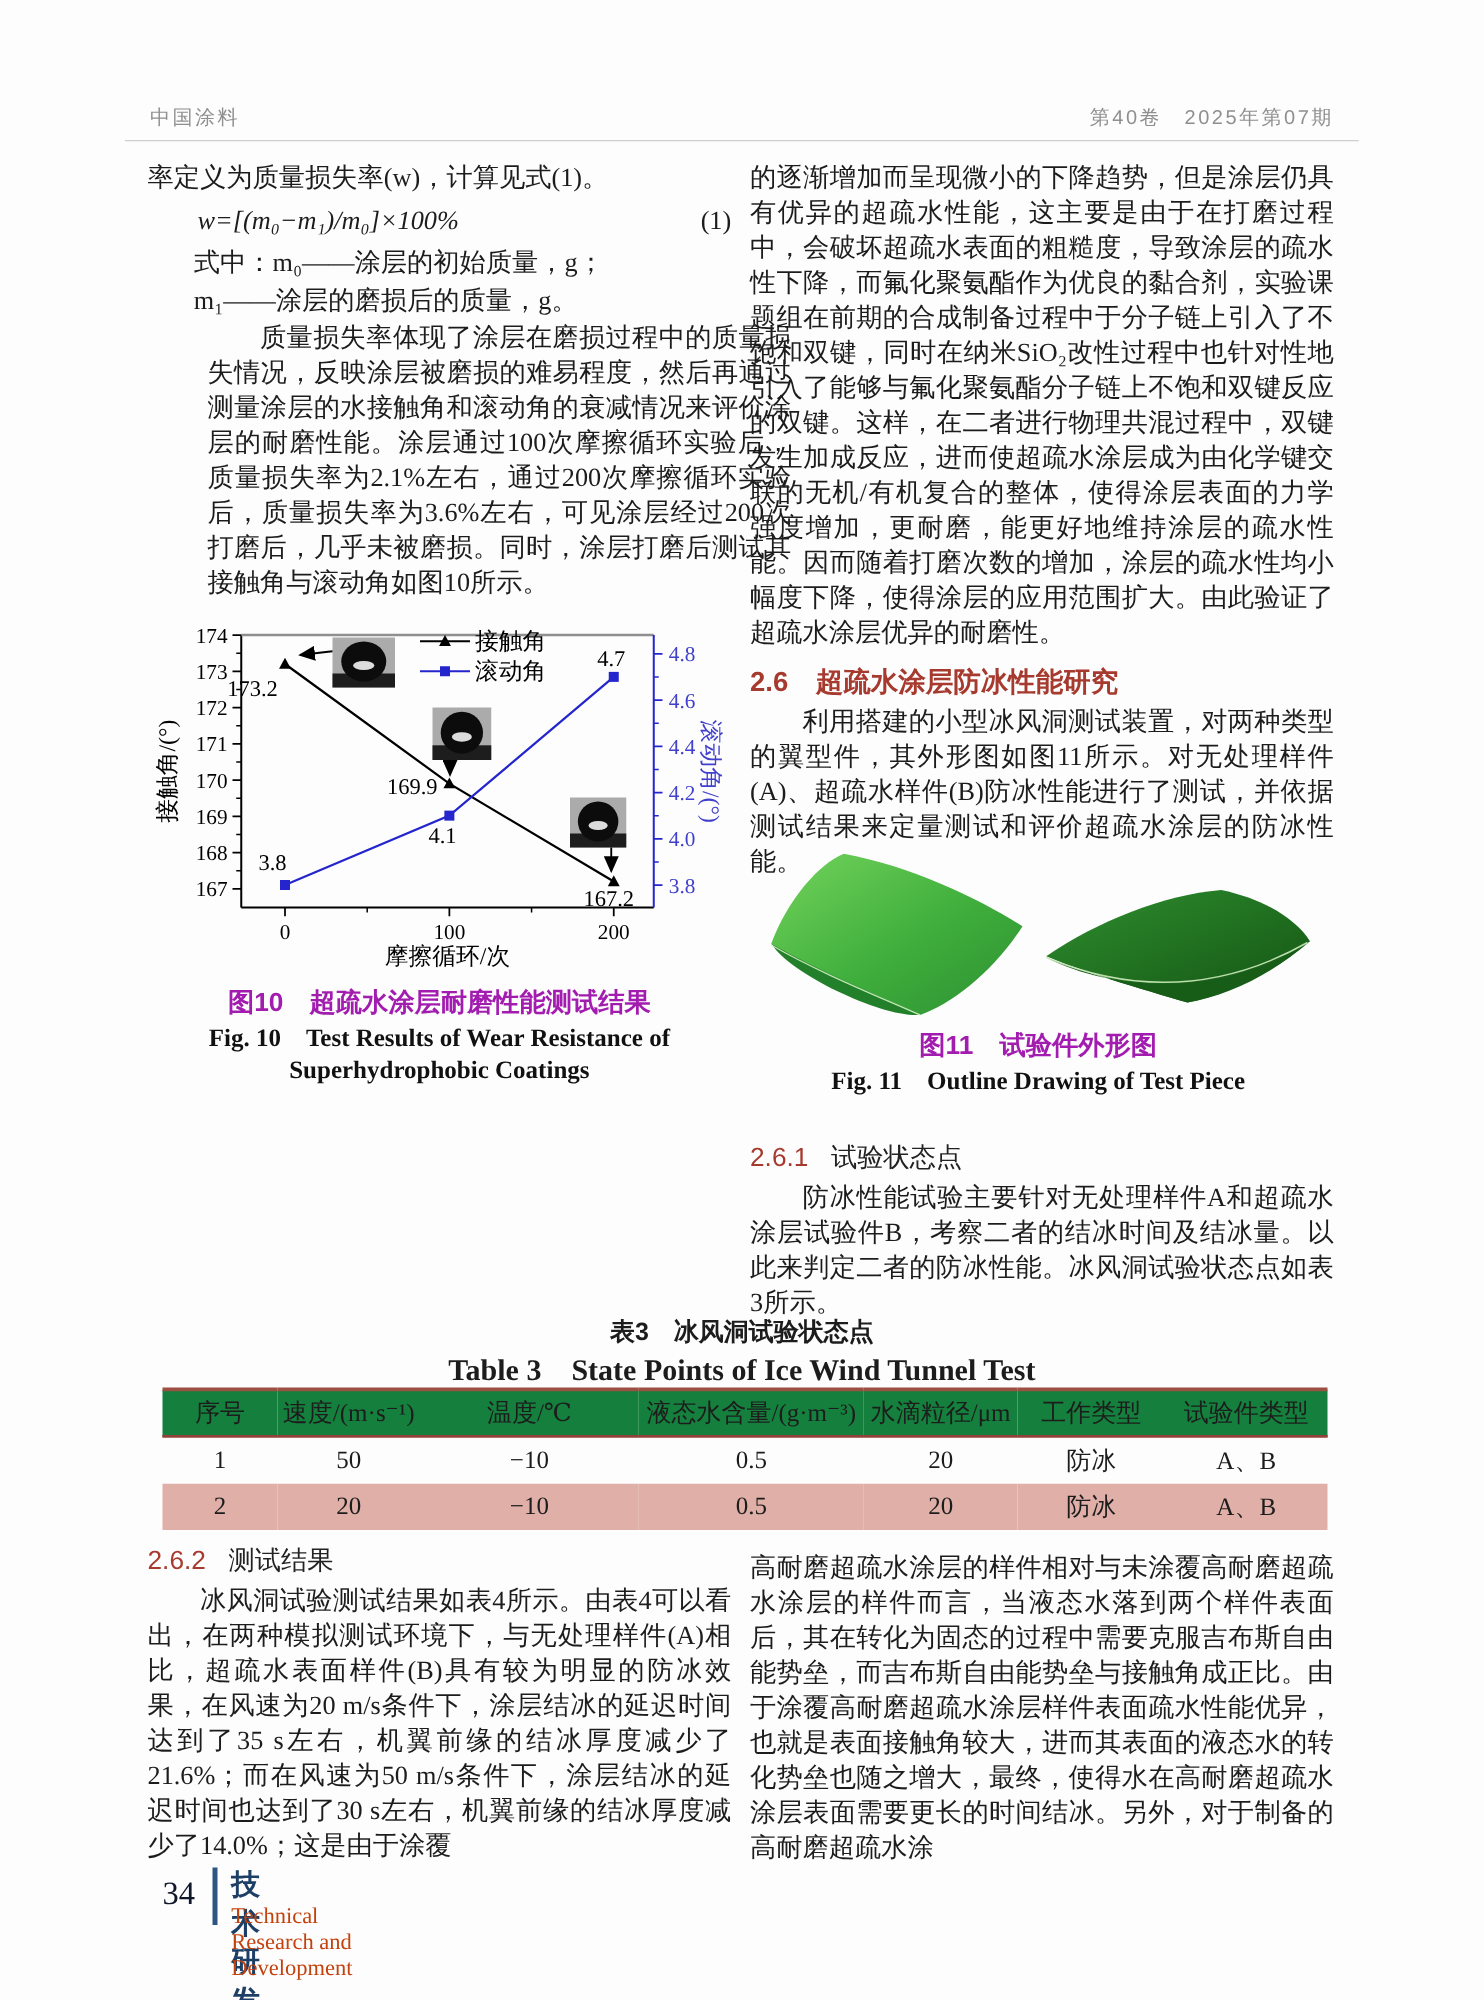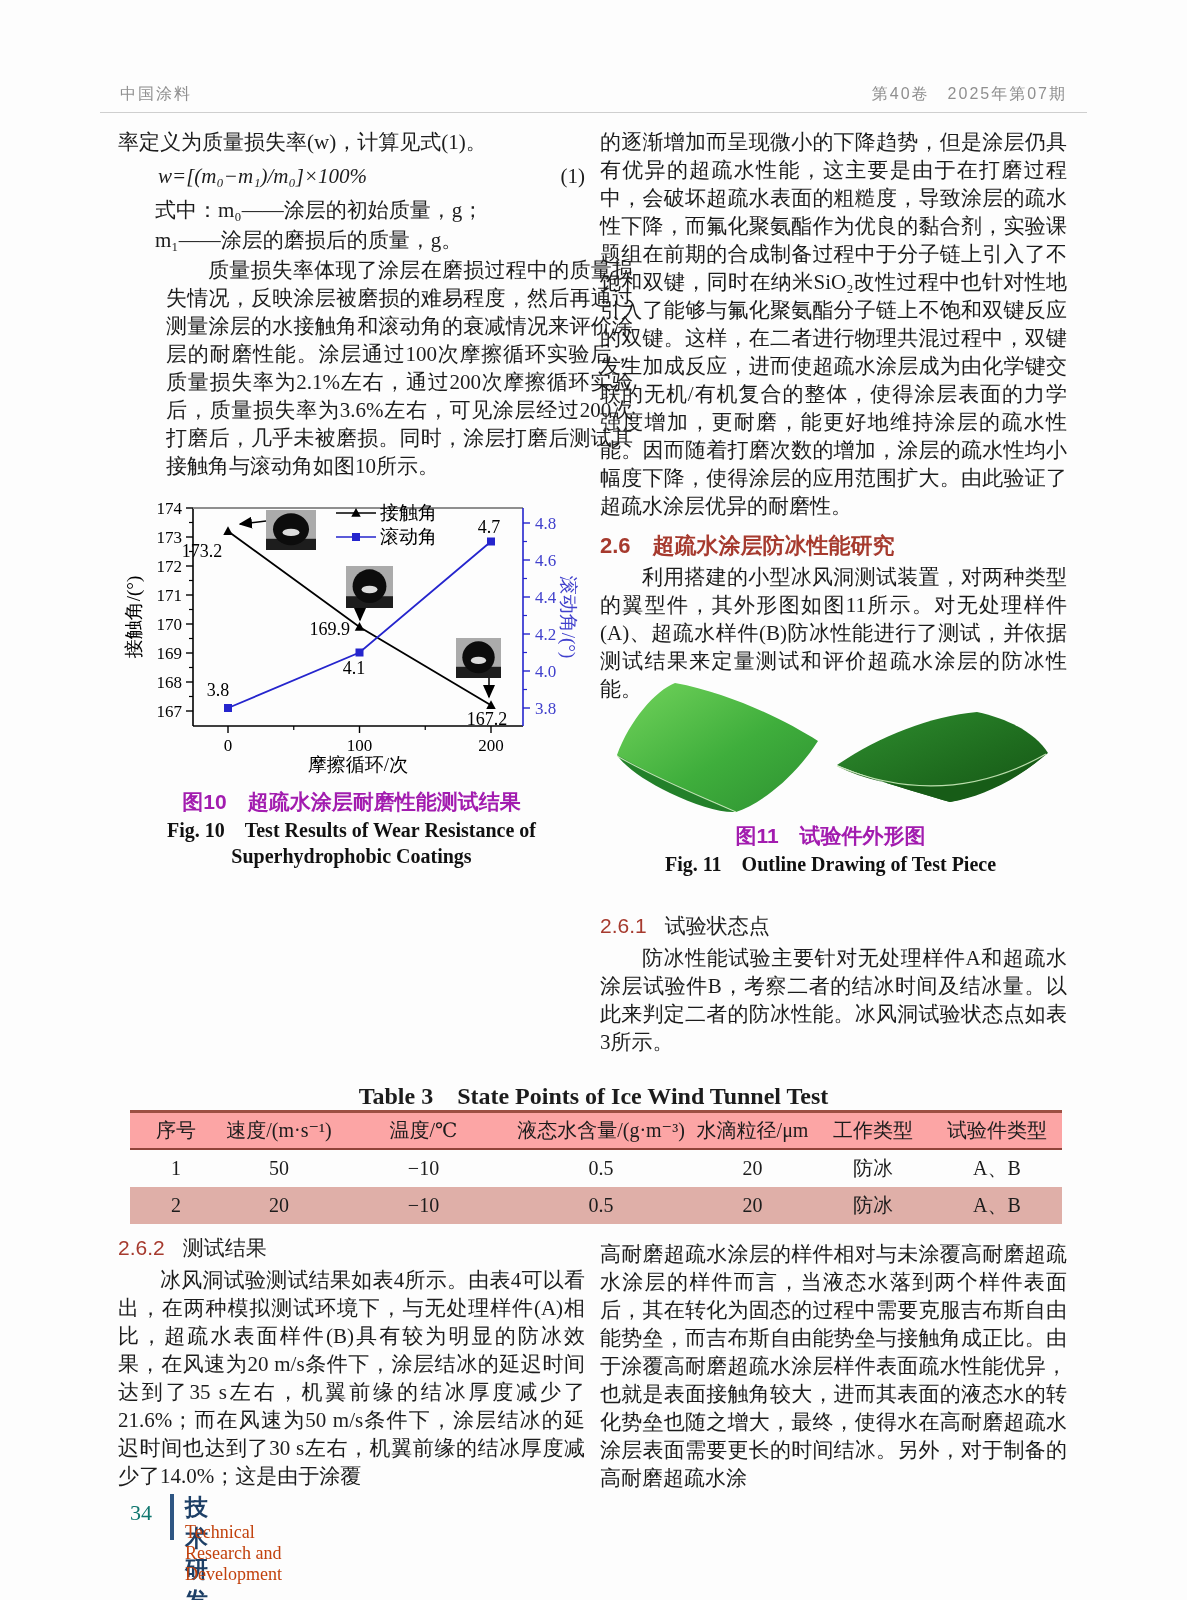--- a/index.html
+++ b/index.html
@@ -21,25 +21,25 @@
   .cap-zh{position:absolute;width:467px;text-align:center;font-family:"Liberation Sans","DejaVu Sans",sans-serif;
           font-weight:bold;font-size:21px;color:#a21caf;}
   .cap-en{position:absolute;width:467px;text-align:center;font-family:"Liberation Serif","DejaVu Serif",serif;
           font-weight:bold;font-size:20px;color:#111;}
   .tbl-cap-zh{position:absolute;left:0;width:1187px;text-align:center;font-weight:bold;font-size:20px;
           font-family:"Liberation Sans","DejaVu Sans",sans-serif;}
   .tbl-cap-en{position:absolute;left:0;width:1187px;text-align:center;font-weight:bold;font-size:24px;
           font-family:"Liberation Serif","DejaVu Serif",serif;}
   #t3{position:absolute;left:130px;top:1110px;width:932px;border-collapse:collapse;table-layout:fixed;
       font-size:20px;border-top:3px solid #9c4f43;}
-  #t3 th{background:#fca5a5;font-weight:normal;padding:4px 0;border-bottom:2px solid #8f4339;height:24px;}
+  #t3 th{background:#15803d;font-weight:normal;padding:4px 0;border-bottom:2px solid #8f4339;height:24px;}
   #t3 td{text-align:center;padding:5px 0;height:22px;}
   #t3 tr.alt td{background:#dfafa8;}
   #footer{position:absolute;left:130px;top:1492px;height:50px;}
-  #page-num{position:absolute;left:0;top:8px;font-size:22px;color:#0f766e;}
+  #page-num{position:absolute;left:0;top:8px;font-size:26px;color:#0f172a;}
   #footer-bar{position:absolute;left:40px;top:2px;width:4px;height:46px;background:#2e5683;}
   #footer-zh{position:absolute;left:55px;top:0;font-size:23px;font-weight:bold;color:#1d3f66;
              font-family:"Liberation Sans","DejaVu Sans",sans-serif;letter-spacing:2px;}
   #footer-en{position:absolute;left:55px;top:30px;font-size:18px;color:#c2410c;
              font-family:"Liberation Serif","DejaVu Serif",serif;}
   svg text{font-family:"Liberation Serif","DejaVu Serif",serif;}
 </style>
 </head>
 <body>
 
@@ -203,20 +203,21 @@
 
   <div class="cap-zh" style="left:597px;top:822px;width:467px;">图11　试验件外形图</div>
   <div class="cap-en" style="left:597px;top:851px;width:467px;">Fig. 11　Outline Drawing of Test Piece</div>
 
   <div class="sub-h" style="left:600px;top:912px;">
     <span class="num">2.6.1</span><span class="ttl">试验状态点</span>
   </div>
 
   <div class="col para" style="left:600px;top:944px;">防冰性能试验主要针对无处理样件A和超疏水涂层试验件B，考察二者的结冰时间及结冰量。以此来判定二者的防冰性能。冰风洞试验状态点如表3所示。</div>
 
+  <div class="tbl-cap-zh" style="top:1052px;">表3　冰风洞试验状态点</div>
   <div class="tbl-cap-en" style="top:1080px;">Table 3　State Points of Ice Wind Tunnel Test</div>
 
   <table id="t3">
     <colgroup>
       <col style="width:92px">
         <col style="width:114px">
         <col style="width:175px">
         <col style="width:180px">
       <col style="width:123px">
         <col style="width:118px">

